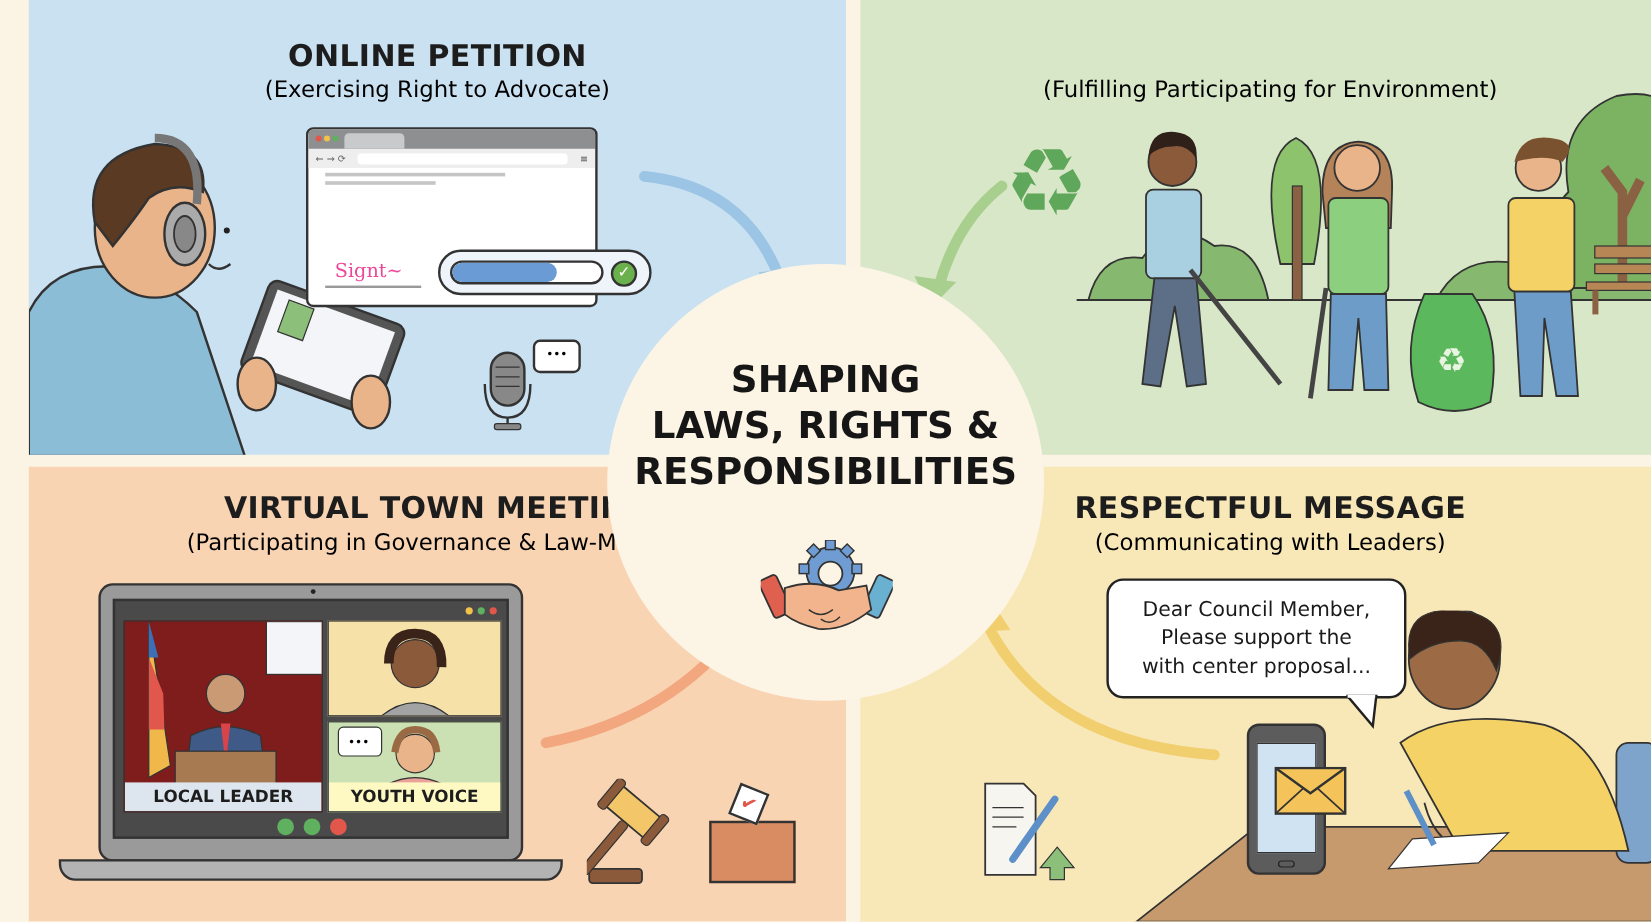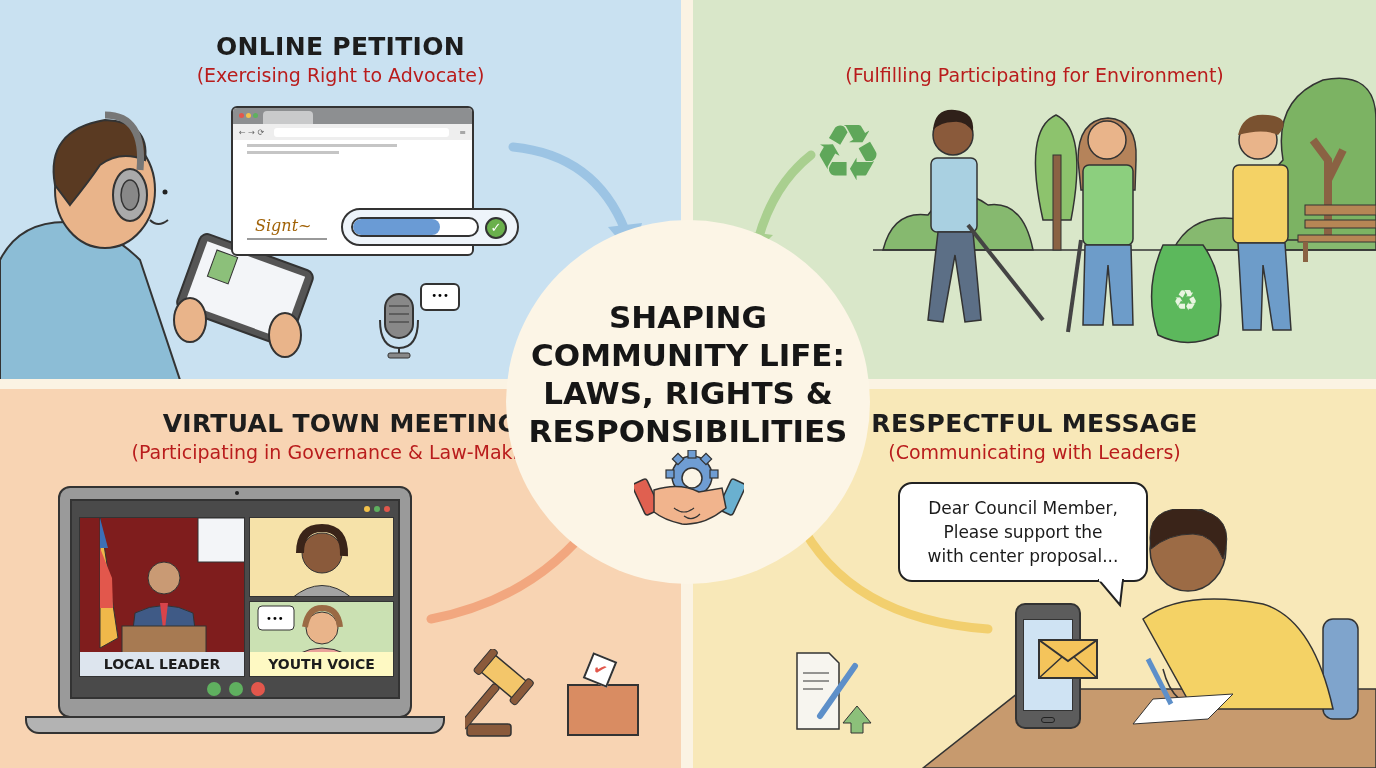--- a/index.html
+++ b/index.html
@@ -1,44 +1,44 @@
 <!DOCTYPE html>
 <html><head>
 <meta charset="utf-8">
 <style>
   * { box-sizing: border-box; margin: 0; padding: 0; }
   html, body { width: 1376px; height: 768px; overflow: hidden; }
   body { background: #fbf3e3; font-family: "DejaVu Sans", sans-serif; position: relative; }
 
-  .quad { position: absolute; overflow: hidden; }
+  .quad { position: absolute; overflow: hidden; margin-left: 24px; }
   .q-tl { left: 0; top: 0; width: 681px; height: 379px; background: #c9e1f1; }
   .q-tr { left: 693px; top: 0; width: 683px; height: 379px; background: #d9e7c9; }
   .q-bl { left: 0; top: 389px; width: 681px; height: 379px; background: #f8d4b3; }
   .q-br { left: 693px; top: 389px; width: 683px; height: 445px; background: #f8e8b8; }
 
   .q-title { position: absolute; width: 100%; text-align: center; font-weight: bold; font-size: 25px; color: #1d1d1d; letter-spacing: 0.3px; }
-  .q-sub { position: absolute; width: 100%; text-align: center; font-size: 19px; color: #b91c1c; }
+  .q-sub { position: absolute; width: 100%; text-align: center; font-size: 19px; color: #000000; }
 
   .center-circle { position: absolute; left: 506px; top: 220px; width: 364px; height: 364px; border-radius: 50%; background: #fcf5e6; z-index: 5; }
   .center-title { position: absolute; left: 0; top: 78px; width: 100%; text-align: center; font-weight: bold; font-size: 31px; line-height: 38px; color: #161616; }
   .center-title span { display: block; }
   .handshake { position: absolute; left: 128px; top: 230px; width: 110px; height: 80px; }
 
   svg.abs { position: absolute; }
 
   
   .browser { position: absolute; left: 231px; top: 106px; width: 243px; height: 150px; background: #fff; border: 2px solid #333; border-radius: 6px; overflow: hidden; z-index: 2; }
   .browser-bar { height: 16px; background: #8d8f91; position: relative; }
   .browser-tab { position: absolute; left: 30px; top: 3px; width: 50px; height: 13px; background: #c9cacb; border-radius: 4px 4px 0 0; }
   .browser-nav { height: 16px; background: #eeeeee; display: flex; align-items: center; padding: 0 6px; font-size: 8px; color: #666; gap: 4px; }
   .url-bar { flex: 1; height: 9px; background: #fff; border-radius: 3px; margin: 0 6px; }
   .petition-title { padding: 8px 14px 0; font-weight: bold; font-size: 14px; line-height: 18px; color: #1a1a1a; }
   .petition-title span { display: block; }
   .pline { height: 3px; background: #c5c5c5; margin: 4px 14px 0; }
-  .signature { position: absolute; left: 22px; top: 108px; font-family: "DejaVu Serif", serif; font-style: italic; font-size: 16px; color: #a16207; }
+  .signature { position: absolute; left: 22px; top: 108px; font-family: "DejaVu Serif", serif; font-size: 16px; color: #ec4899; }
   .progress-pill { position: absolute; left: 341px; top: 208px; width: 178px; height: 38px; border: 2px solid #333; border-radius: 20px; background: #eef4fa; z-index: 3; }
   .progress-track { position: absolute; left: 8px; top: 7px; width: 128px; height: 20px; border: 2px solid #333; border-radius: 12px; background: #fff; overflow: hidden; }
   .progress-fill { height: 100%; width: 70%; background: #6a9bd5; border-radius: 10px; }
   .progress-check { position: absolute; left: 142px; top: 7px; width: 22px; height: 22px; border-radius: 50%; background: #6ab04c; border: 2px solid #333; color: #fff; font-size: 13px; text-align: center; line-height: 18px; font-weight: bold; }
 
   
   .laptop { position: absolute; left: 58px; top: 97px; width: 354px; height: 232px; background: #9a9a9a; border: 2px solid #333; border-radius: 12px; }
   .laptop-screen { position: absolute; left: 10px; top: 11px; width: 330px; height: 200px; background: #4a4a4a; border: 2px solid #333; }
   .laptop-base { position: absolute; left: 25px; top: 327px; width: 420px; height: 18px; background: #b3b3b3; border: 2px solid #333; border-radius: 0 0 14px 14px; }
   .tile { position: absolute; border: 1px solid #333; overflow: hidden; }
@@ -298,21 +298,20 @@
 
   <svg class="abs" style="left:75px;top:100px;" width="230" height="150">
     <path d="M220 140 Q80 130 30 30" fill="none" stroke="#f2cf6e" stroke-width="9" stroke-linecap="round"></path>
     <polygon points="12,38 30,5 50,36" fill="#f2cf6e"></polygon>
   </svg>
 </section>
 
 <div class="center-circle">
   <div class="center-title">
     <span>SHAPING</span>
-    <span>COMMUNITY LIFE:</span>
     <span>LAWS, RIGHTS &amp;</span>
     <span>RESPONSIBILITIES</span>
   </div>
   <svg class="handshake" viewBox="0 0 110 80">
     <circle cx="58" cy="26" r="20" fill="#6f9dd3" stroke="#333" stroke-width="1.5"></circle>
     <g fill="#6f9dd3" stroke="#333" stroke-width="1.2">
       <rect x="54" y="0" width="8" height="8"></rect>
       <rect x="32" y="20" width="8" height="8"></rect>
       <rect x="76" y="20" width="8" height="8"></rect>
       <rect x="40" y="5" width="8" height="8" transform="rotate(-45 44 9)"></rect>

